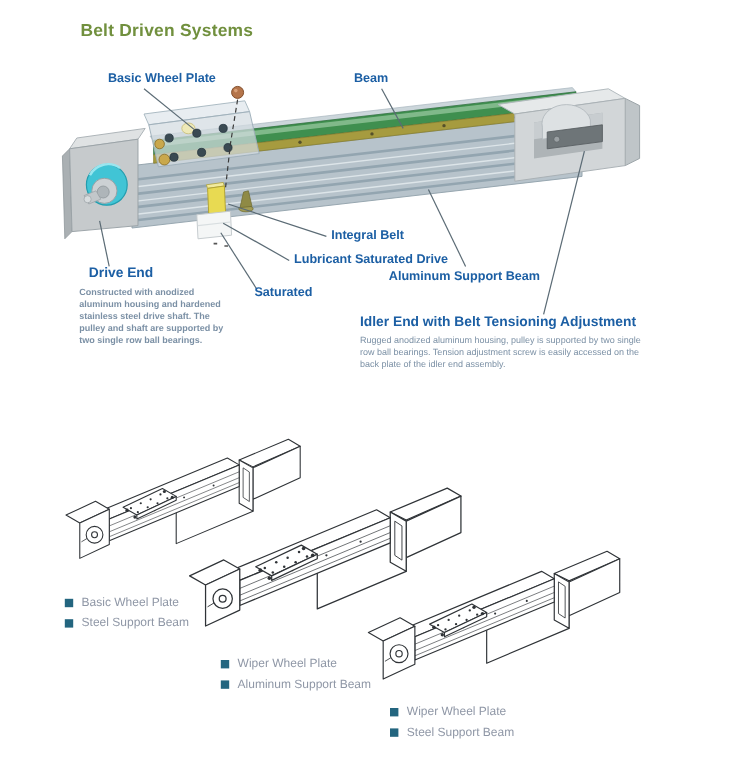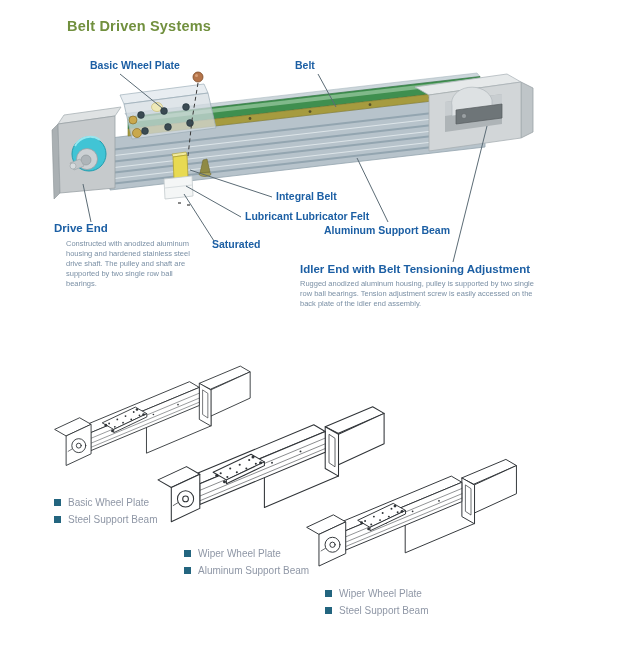--- a/index.html
+++ b/index.html
@@ -13,21 +13,21 @@
   }
   .part-label{
     font-size:10.5px;font-weight:bold;color:#1c5fa4;white-space:nowrap;
   }
   .section-head{
     font-size:11.5px;font-weight:bold;color:#1c5fa4;white-space:nowrap;
   }
   .section-desc{
     font-size:7.5px;line-height:10px;color:#7b90a5;
   }
-  #drive-desc{left:66px;top:239px;width:128px;}
+  #drive-desc{left:66px;top:239px;width:128px;font-weight:bold;}
   #idler-desc{left:300px;top:279px;width:237px;}
   .variant{
     display:flex;flex-direction:column;gap:5px;
   }
   .feature{
     display:flex;align-items:flex-start;gap:7px;
     font-size:10px;color:#8f97a6;line-height:12px;white-space:nowrap;
   }
   .bullet{
     width:7px;height:7px;background:#23657f;flex:0 0 auto;margin-top:2px;
@@ -130,27 +130,27 @@
       <line x1="232" y1="137" x2="150" y2="110"></line>
       <line x1="201" y1="157" x2="146" y2="126"></line>
       <line x1="174" y1="181" x2="144" y2="134"></line>
       <line x1="348" y1="162" x2="317" y2="98"></line>
       <line x1="51" y1="162" x2="43" y2="124"></line>
       <line x1="413" y1="202" x2="447" y2="66"></line>
     </g>
   </svg>
 
   <div class="abs part-label" style="left:90px;top:59px;">Basic Wheel Plate</div>
-  <div class="abs part-label" style="left:295px;top:59px;">Belt</div>
+  <div class="abs part-label" style="left:295px;top:59px;">Beam</div>
   <div class="abs part-label" style="left:276px;top:190px;">Integral Belt</div>
-  <div class="abs part-label" style="left:245px;top:210px;">Lubricant Lubricator Felt</div>
+  <div class="abs part-label" style="left:245px;top:210px;">Lubricant Saturated Drive</div>
   <div class="abs part-label" style="left:212px;top:238px;">Saturated</div>
   <div class="abs part-label" style="left:324px;top:224px;">Aluminum Support Beam</div>
 
-  <div class="abs section-head" style="left:54px;top:222px;">Drive End</div>
+  <div class="abs section-head" style="left:74px;top:222px;">Drive End</div>
   <div class="abs section-desc" id="drive-desc">Constructed with anodized aluminum housing and hardened stainless steel drive shaft. The pulley and shaft are supported by two single row ball bearings.</div>
 
   <div class="abs section-desc" id="idler-desc">Rugged anodized aluminum housing, pulley is supported by two single row ball bearings. Tension adjustment screw is easily accessed on the back plate of the idler end assembly.</div>
   <div class="abs section-head" style="left:300px;top:263px;">Idler End with Belt Tensioning Adjustment</div>
 
   <svg class="abs" style="left:40px;top:345px;" width="540" height="255" viewBox="0 0 540 255">
     <defs>
       <g id="actuator-drawing" stroke="#2f3337" stroke-width="1.1" fill="#ffffff" stroke-linejoin="round" stroke-linecap="round">
 
         <polygon points="112,78 190,45 190,78 112,111"></polygon>

